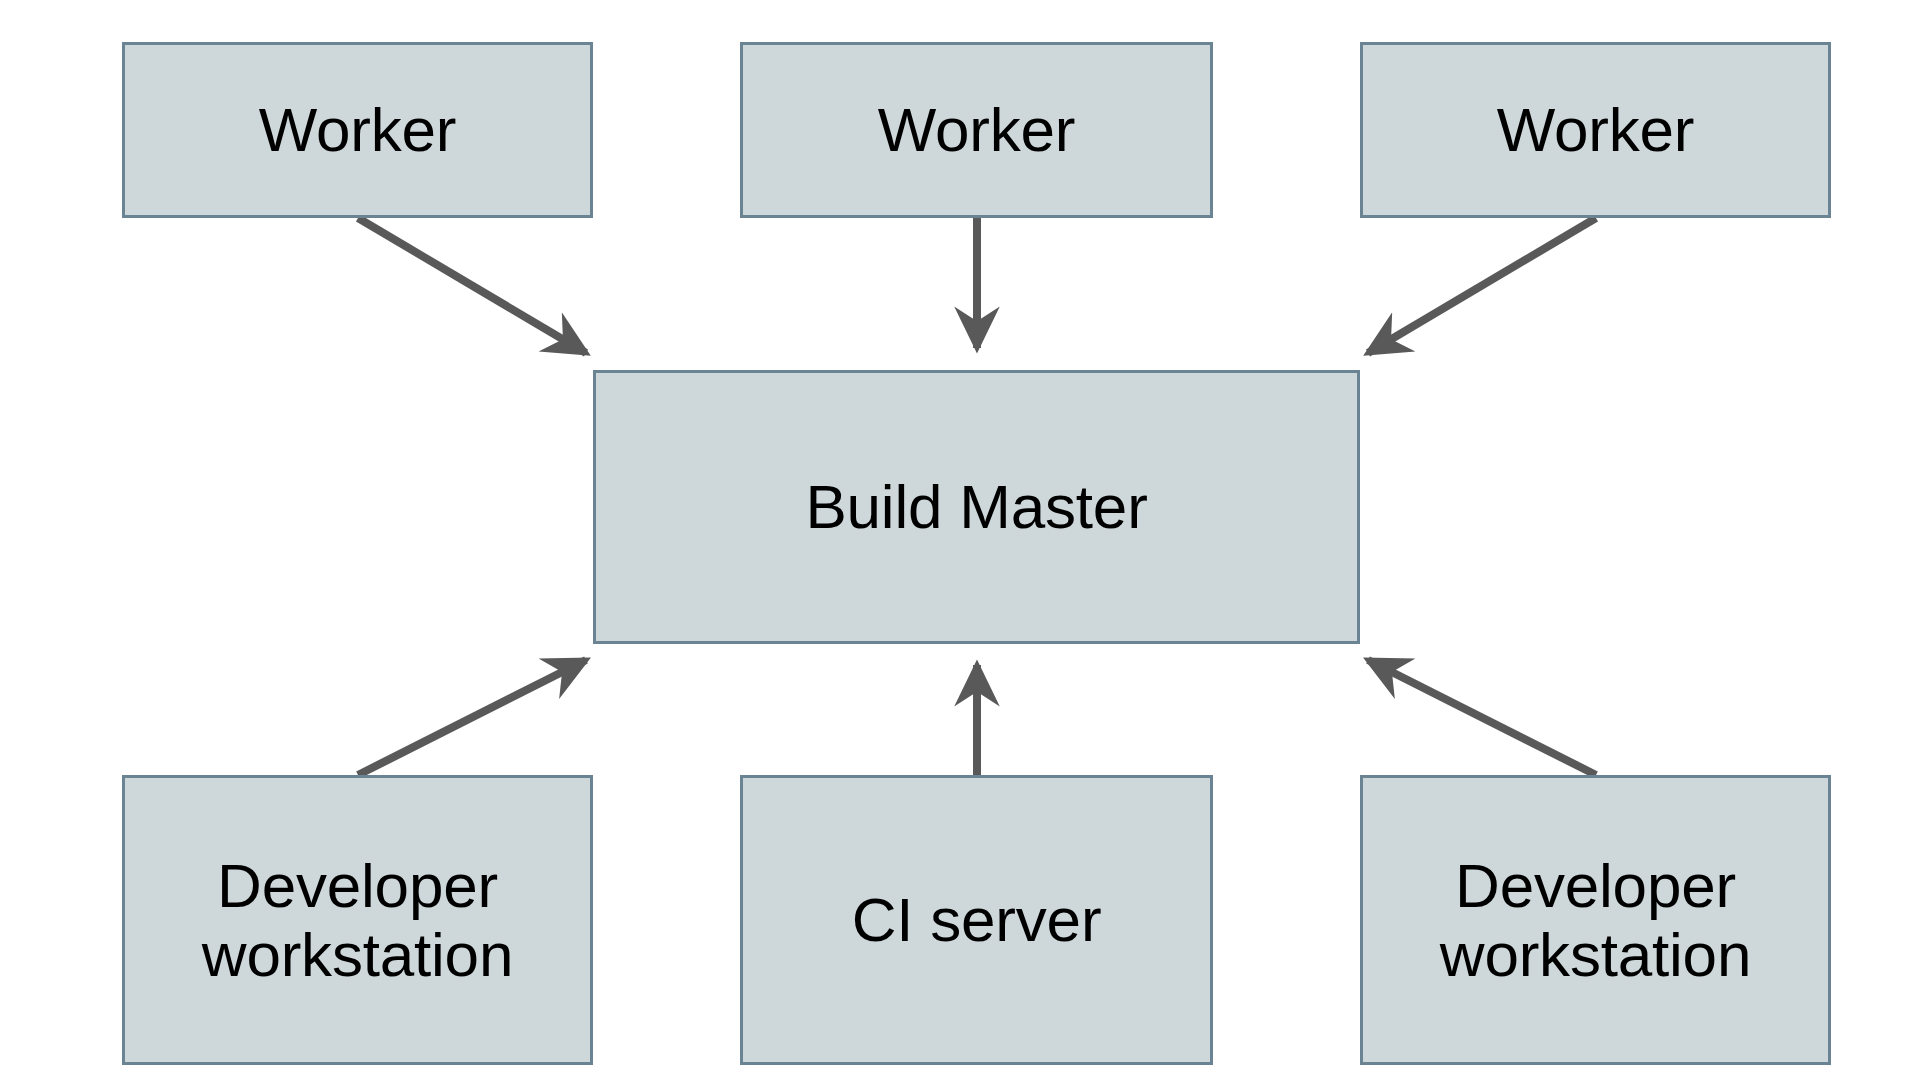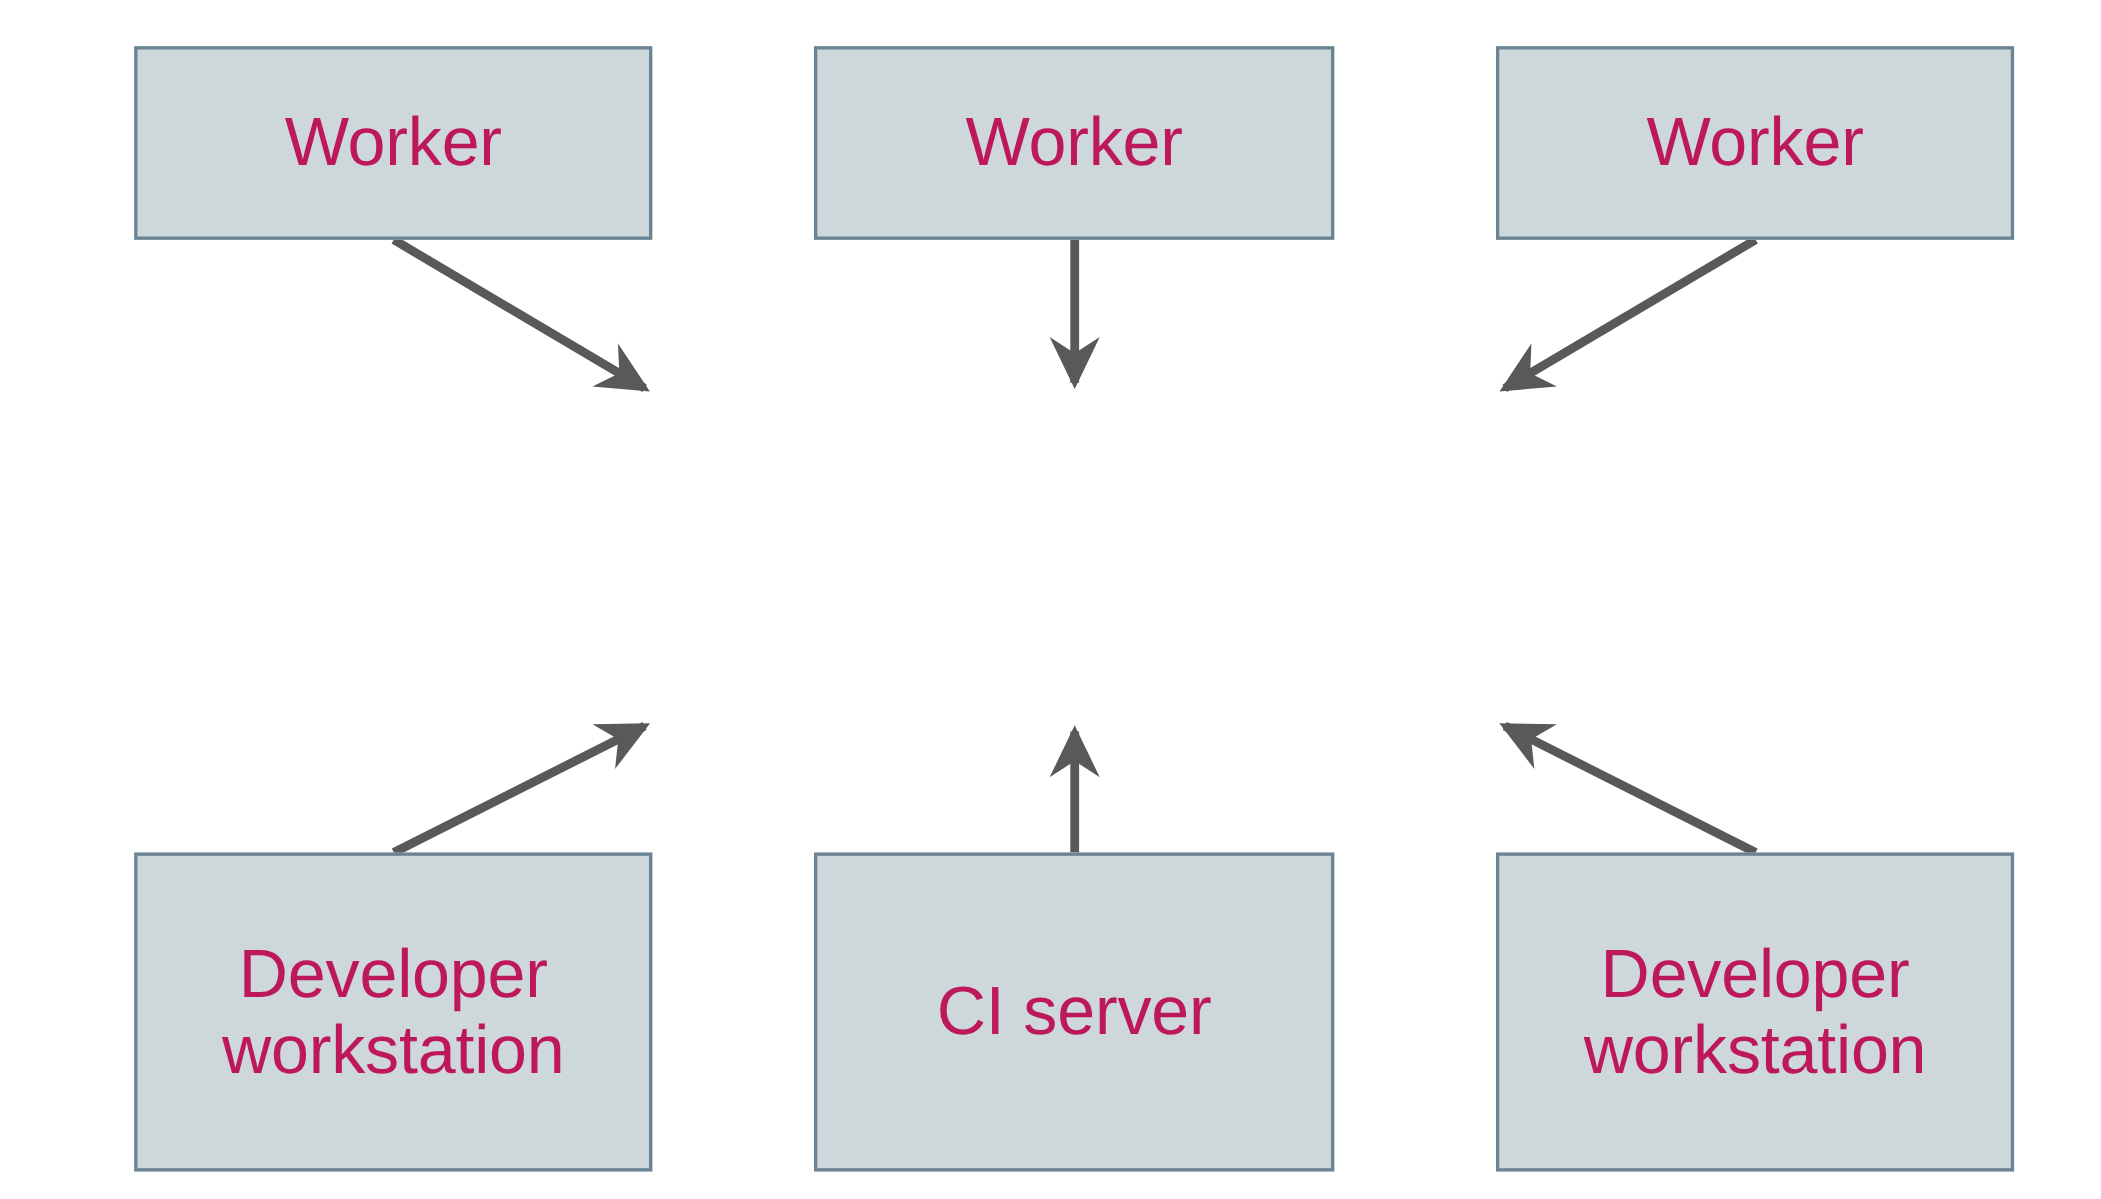--- a/index.html
+++ b/index.html
@@ -29,21 +29,21 @@
   }
   .node {
     position: absolute;
     box-sizing: border-box;
     background: #ced7da;
     border: 3px solid #6b8494;
     display: flex;
     align-items: center;
     justify-content: center;
     text-align: center;
-    color: #be185d;
+    color: #000000;
     line-height: 1.12;
     letter-spacing: -0.2px;
   }
   .node-label {
     display: block;
     white-space: pre-line;
     padding: 0 10px;
   }
   
   .node-worker-1 { left: 122px; top: 42px;  width: 471px; height: 176px; font-size: 62px; }
@@ -83,20 +83,23 @@
   </div>
 
   <div class="node node-worker-2">
     <span class="node-label">Worker</span>
   </div>
 
   <div class="node node-worker-3">
     <span class="node-label">Worker</span>
   </div>
 
+  <div class="node node-master">
+    <span class="node-label">Build Master</span>
+  </div>
 
   <div class="node node-devws-1">
     <span class="node-label">Developer
 workstation</span>
   </div>
 
   <div class="node node-ci">
     <span class="node-label">CI server</span>
   </div>
 

